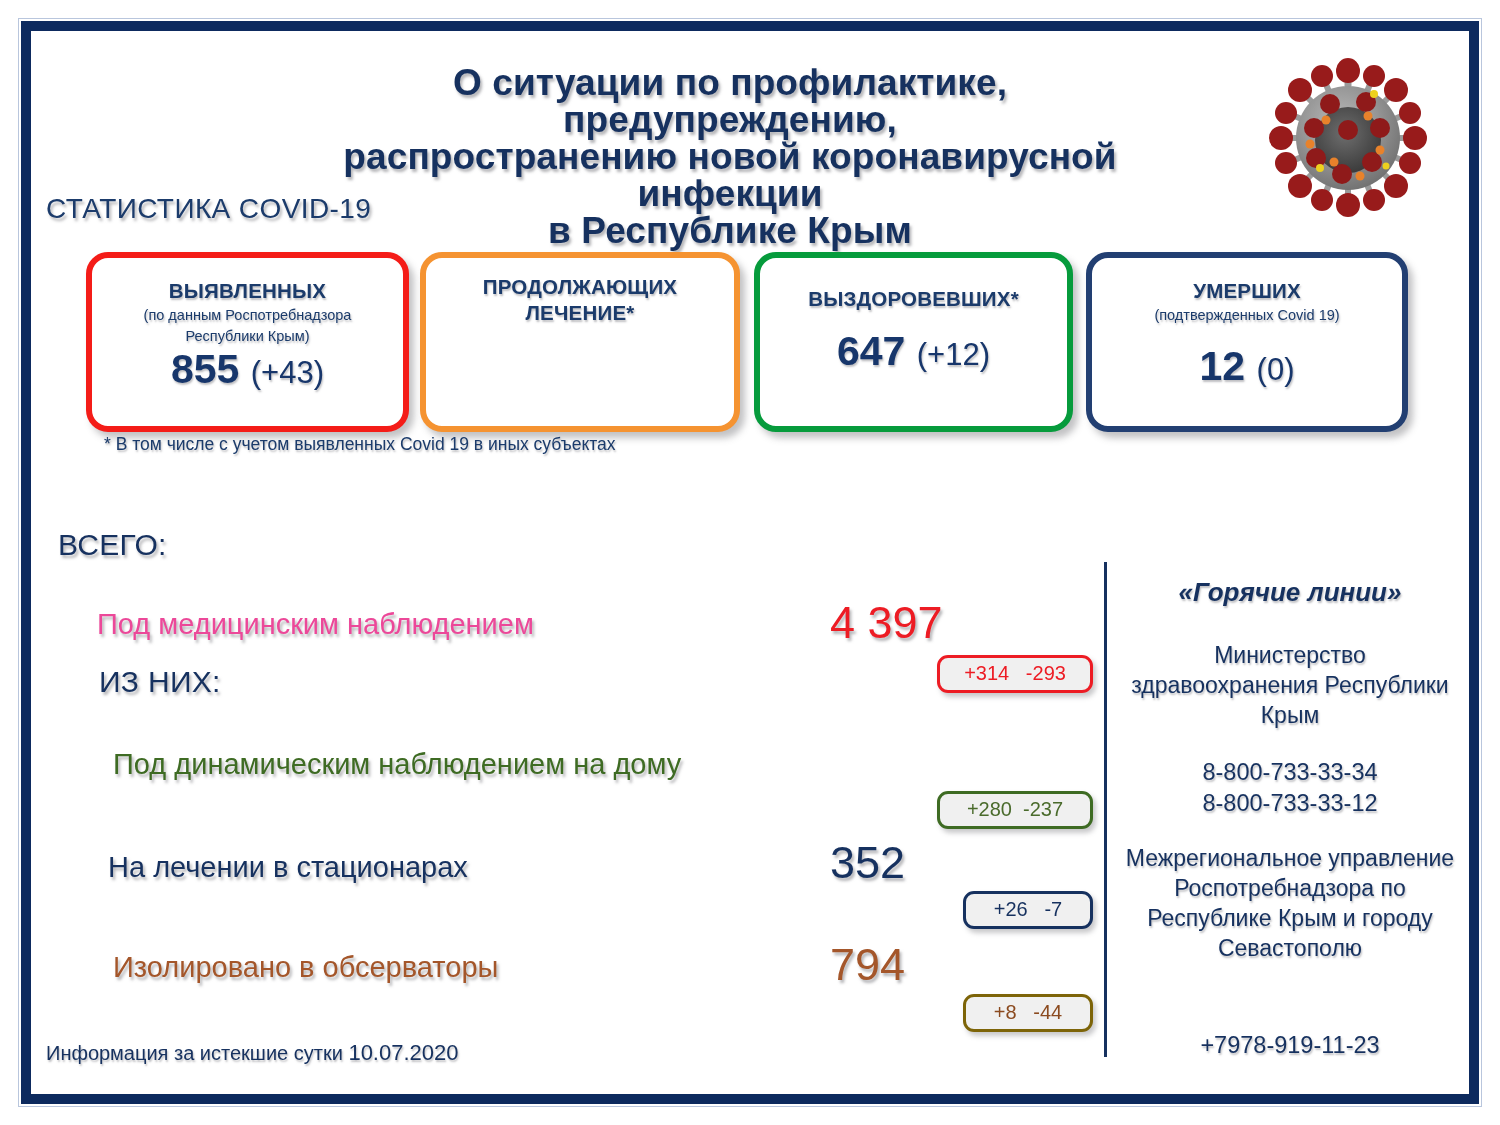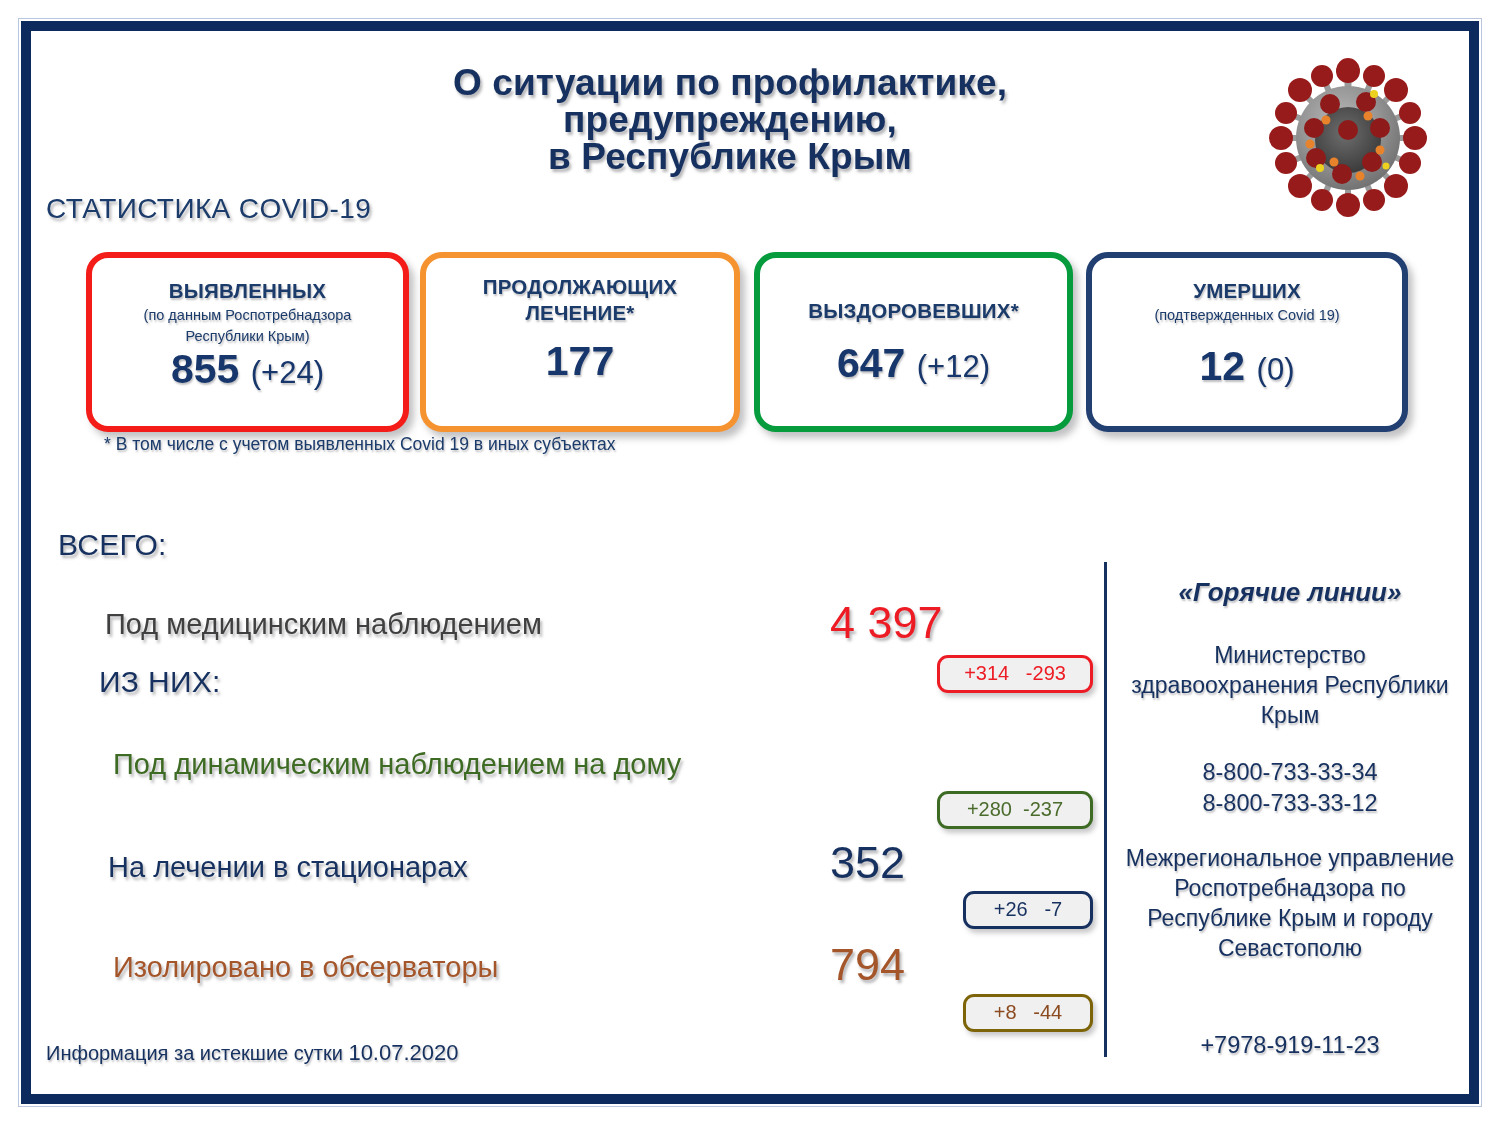--- a/index.html
+++ b/index.html
@@ -111,21 +111,21 @@
     font-weight: normal;
     color: #17366b;
   }
 
   #card-detected   { left: 0px;   width: 323px; border-color: #f41c18; }
   #card-treatment  { left: 334px; width: 320px; border-color: #f59331; }
   #card-recovered  { left: 668px; width: 319px; border-color: #069b3c; }
   #card-deceased   { left: 1000px;width: 322px; border-color: #223f72; }
 
   #card-treatment .card-title  { margin-top: 16px; }
-  #card-recovered .card-title  { margin-top: 40px; }
+  #card-recovered .card-title  { margin-top: 28px; }
   #card-recovered .card-value  { margin-top: 16px; }
   #card-treatment .card-value  { margin-top: 12px; }
   #card-deceased  .card-value  { margin-top: 18px; }
 
   
   .footnote {
     position: absolute;
     left: 104px; top: 434px;
     font-size: 17.5px;
     color: #1b3b6b;
@@ -176,21 +176,21 @@
     border-radius: 11px;
     background: #f0f0f0;
     box-shadow: 3px 4px 5px rgba(120,120,125,0.4);
     font-size: 20px;
     padding: 4px 0 5px 0;
     text-align: center;
     white-space: pre;
   }
 
   
-  #label-medobs { left: 105px; top: 608px; color: #404040; }
+  #label-medobs { left: 97px; top: 608px; color: #ec4899; }
   #value-medobs { left: 830px; top: 598px; color: #ed1c24; }
   #badge-medobs { left: 937px; top: 655px; width: 156px; border-color: #ed1c24; color: #ed1c24; }
 
   
   #label-dynamic { left: 113px; top: 748px; color: #3e6b23; }
   #value-dynamic { left: 830px; top: 736px; color: #4f7f2c; }
   #badge-dynamic { left: 937px; top: 791px; width: 156px; border-color: #3e6b23; color: #4a6b2c; }
 
   
   #label-hospital { left: 108px; top: 851px; color: #16315f; }
@@ -242,20 +242,21 @@
 </head>
 <body>
 
 <div id="page">
 
   <div class="frame-hair"></div>
   <div class="frame-outer"></div>
 
   <div class="title sh">
     <div>О ситуации по профилактике, предупреждению,</div>
+    <div>распространению новой коронавирусной инфекции</div>
     <div>в Республике Крым</div>
   </div>
 
   <div class="virus-wrap">
     <svg width="160" height="160" viewBox="0 0 160 160" aria-hidden="true">
       <defs>
         <radialGradient id="body" cx="42%" cy="36%" r="68%">
           <stop offset="0%" stop-color="#b9b9b9"></stop>
           <stop offset="55%" stop-color="#959595"></stop>
           <stop offset="100%" stop-color="#6f6f6f"></stop>
@@ -352,31 +353,28 @@
   <div class="stat-heading sh">СТАТИСТИКА COVID-19</div>
 
   <div class="cards">
 
     <div class="card" id="card-detected">
       <div class="card-title sh-soft">ВЫЯВЛЕННЫХ</div>
       <div class="card-sub sh-soft">(по данным Роспотребнадзора</div>
       <div class="card-sub sh-soft">Республики Крым)</div>
       <div class="card-value sh-soft">
         <span>855</span>
-        <span class="card-delta">(+24)</span>
+        <span class="card-delta">(+43)</span>
       </div>
     </div>
 
     <div class="card" id="card-treatment">
       <div class="card-title sh-soft">
         <div>ПРОДОЛЖАЮЩИХ</div>
         <div>ЛЕЧЕНИЕ*</div>
-      </div>
-      <div class="card-value sh-soft">
-        <span>177</span>
       </div>
     </div>
 
     <div class="card" id="card-recovered">
       <div class="card-title sh-soft">ВЫЗДОРОВЕВШИХ*</div>
       <div class="card-value sh-soft">
         <span>647</span>
         <span class="card-delta">(+12)</span>
       </div>
     </div>

